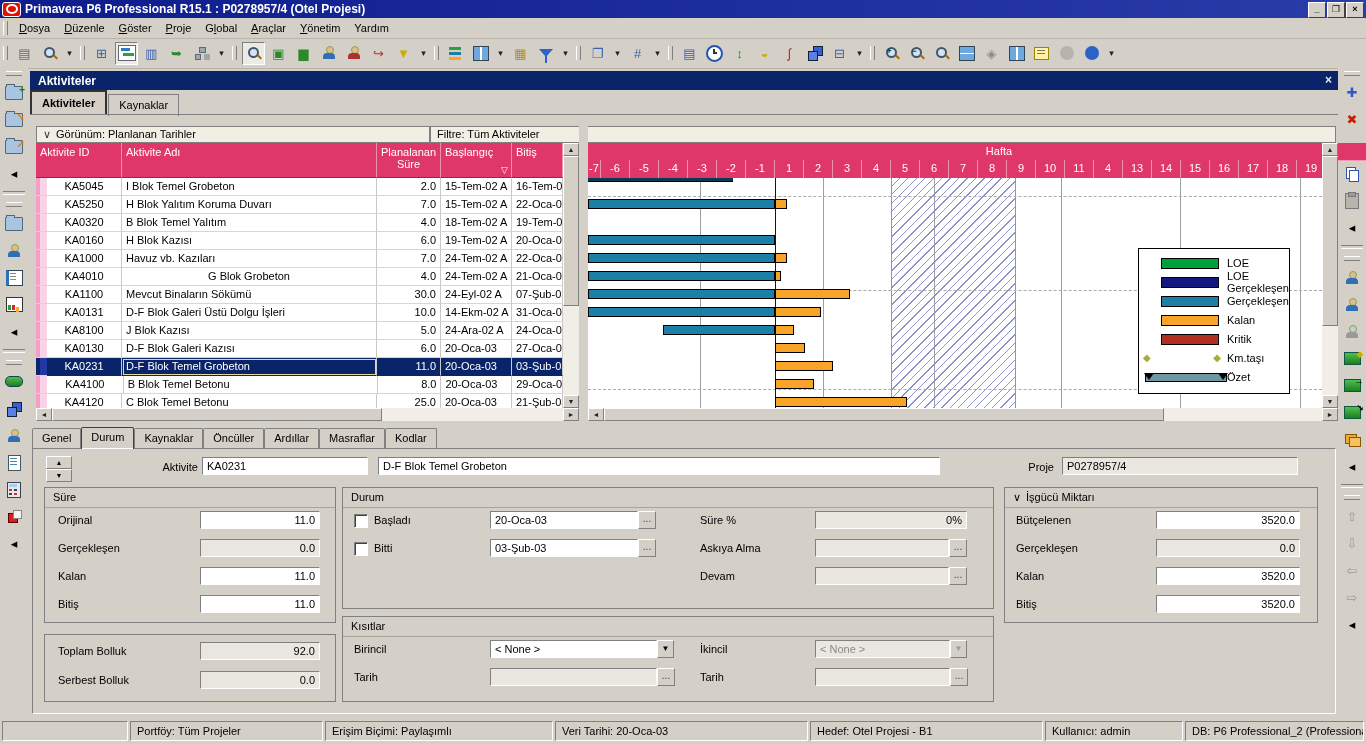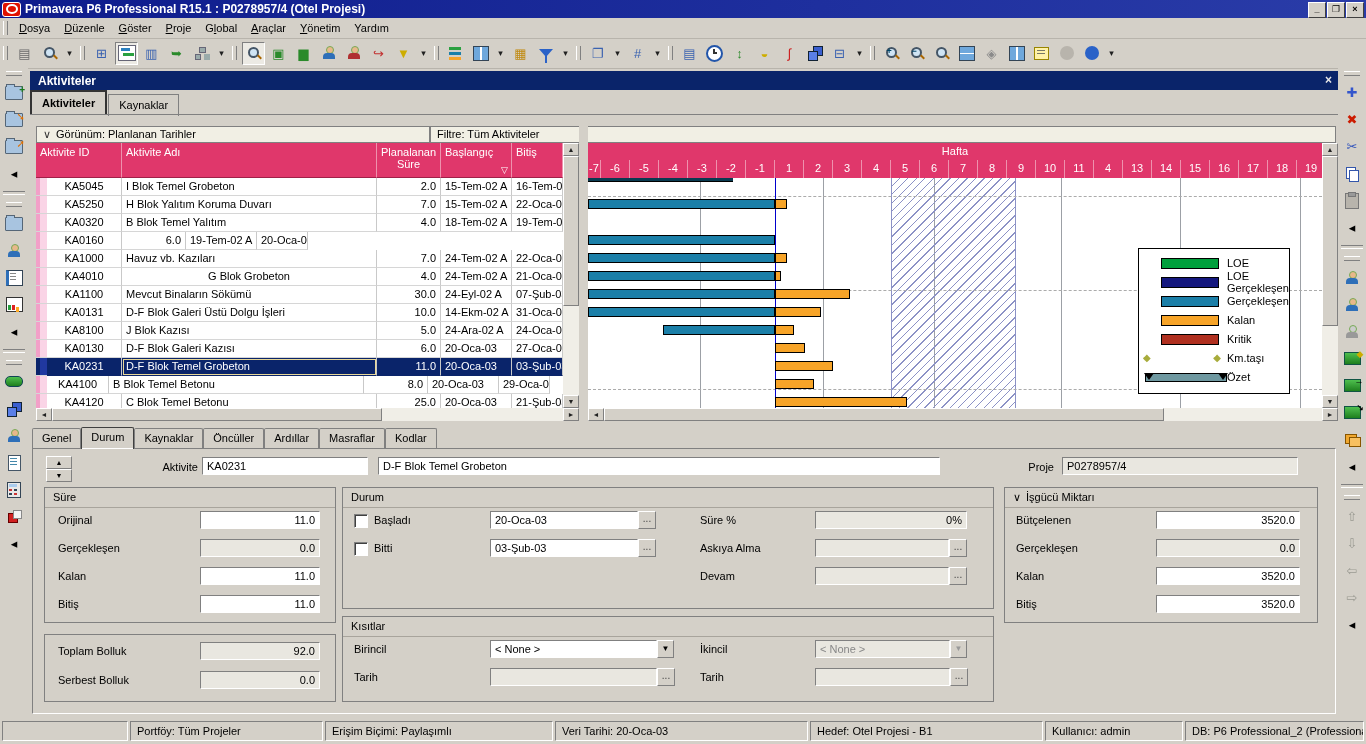--- a/index.html
+++ b/index.html
@@ -96,21 +96,21 @@
   
   #tablehdr{left:36px;top:143px;width:527px;height:35px;background:#E0376B;display:flex;color:#fff;}
   .hcell{border-right:1px solid rgba(255,255,255,.45);border-bottom:1px solid #A02048;box-sizing:border-box;padding:3px 4px;position:relative;}
   #tablerows{left:36px;top:178px;width:527px;height:230px;background:#fff;overflow:hidden;}
   .trow{height:18px;display:flex;box-sizing:border-box;background:#fff;}
   .tcell{box-sizing:border-box;border-right:1px solid #C9C9C9;border-bottom:1px solid #D6D6D6;height:18px;line-height:17px;padding:0 4px;overflow:hidden;white-space:nowrap;}
   .trow.sel .tcell{background:#0A246A;color:#fff;border-bottom-color:#0A246A;}
   .trow.sel .namecell{outline:1px solid #E8D898;outline-offset:-2px;}
   .strip{height:18px;box-sizing:border-box;border-bottom:1px solid #D6D6D6;}
   
-  #ganttscale1{left:588px;top:143px;width:734px;height:17px;background:#E0376B;color:#fff;text-align:center;line-height:17px;border-bottom:1px solid rgba(255,255,255,.5);overflow:hidden;}
+  #ganttscale1{left:588px;top:143px;width:734px;height:17px;background:#E0376B;color:#fff;text-align:center;line-height:17px;border-bottom:1px solid rgba(255,255,255,.5);overflow:hidden;padding-left:44px;}
   #ganttscale2{left:588px;top:160px;width:734px;height:18px;background:#E0376B;color:#fff;display:flex;overflow:hidden;}
   .wcell{border-right:1px solid rgba(255,255,255,.45);box-sizing:border-box;text-align:center;line-height:17px;flex:none;overflow:hidden;}
   #ganttrows{left:588px;top:178px;width:734px;height:230px;background:#fff;overflow:hidden;}
   .gline{position:absolute;top:0;bottom:0;width:1px;background:#9CA0A6;}
   .gdash{position:absolute;left:0;right:0;height:0;border-top:1px dashed #ABABAB;}
   #hatch{position:absolute;top:0;bottom:0;background:repeating-linear-gradient(135deg,rgba(255,255,255,0) 0 5px,#8C92C6 5px 6px);border-left:1px solid #8C92C6;border-right:1px solid #8C92C6;}
   #datadate{position:absolute;top:0;bottom:0;width:1px;background:#0000CC;}
   .grow{position:absolute;left:0;width:100%;height:18px;}
   .gbar{position:absolute;height:10px;top:3px;border:1px solid #000;box-sizing:border-box;}
   .gbar.gerceklesen{background:#1B7FA8;}
@@ -438,20 +438,21 @@
       <span class="tcell id-cell" style="width: 75px; text-align: center;">KA0320</span>
       <span class="tcell namecell" style="width: 255px; text-align: left;">B Blok Temel Yalıtım</span>
       <span class="tcell dur-cell" style="width: 64px; text-align: right;">4.0</span>
       <span class="tcell start-cell" style="width: 71px; text-align: left;">18-Tem-02 A</span>
       <span class="tcell finish-cell" style="width: 51px; text-align: left;">19-Tem-02</span>
     </div>
     <div class="trow">
       <span class="strip" style="width: 4px; background: rgb(242, 160, 200);"></span>
       <span class="strip" style="width: 7px; background: rgb(250, 212, 230);"></span>
       <span class="tcell id-cell" style="width: 75px; text-align: center;">KA0160</span>
+      <span class="tcell namecell" style="width: 255px; text-align: left;">H Blok Kazısı</span>
       <span class="tcell dur-cell" style="width: 64px; text-align: right;">6.0</span>
       <span class="tcell start-cell" style="width: 71px; text-align: left;">19-Tem-02 A</span>
       <span class="tcell finish-cell" style="width: 51px; text-align: left;">20-Oca-03</span>
     </div>
     <div class="trow">
       <span class="strip" style="width: 4px; background: rgb(242, 160, 200);"></span>
       <span class="strip" style="width: 7px; background: rgb(250, 212, 230);"></span>
       <span class="tcell id-cell" style="width: 75px; text-align: center;">KA1000</span>
       <span class="tcell namecell" style="width: 255px; text-align: left;">Havuz vb. Kazıları</span>
       <span class="tcell dur-cell" style="width: 64px; text-align: right;">7.0</span>
@@ -508,21 +509,21 @@
       <span class="strip" style="width: 7px; background: rgb(32, 56, 160);"></span>
       <span class="tcell id-cell" style="width: 75px; text-align: center;">KA0231</span>
       <span class="tcell namecell" style="width: 255px; text-align: left;">D-F Blok Temel Grobeton</span>
       <span class="tcell dur-cell" style="width: 64px; text-align: right;">11.0</span>
       <span class="tcell start-cell" style="width: 71px; text-align: left;">20-Oca-03</span>
       <span class="tcell finish-cell" style="width: 51px; text-align: left;">03-Şub-03</span>
     </div>
     <div class="trow">
       <span class="strip" style="width: 4px; background: rgb(242, 160, 200);"></span>
       <span class="strip" style="width: 7px; background: rgb(250, 212, 230);"></span>
-      <span class="tcell id-cell" style="width: 62px; text-align: center;">KA4100</span>
+      <span class="tcell id-cell" style="width: 77px; text-align: center;">KA4100</span>
       <span class="tcell namecell" style="width: 255px; text-align: left;">B Blok Temel Betonu</span>
       <span class="tcell dur-cell" style="width: 64px; text-align: right;">8.0</span>
       <span class="tcell start-cell" style="width: 71px; text-align: left;">20-Oca-03</span>
       <span class="tcell finish-cell" style="width: 51px; text-align: left;">29-Oca-03</span>
     </div>
     <div class="trow">
       <span class="strip" style="width: 4px; background: rgb(242, 160, 200);"></span>
       <span class="strip" style="width: 7px; background: rgb(250, 212, 230);"></span>
       <span class="tcell id-cell" style="width: 75px; text-align: center;">KA4120</span>
       <span class="tcell namecell" style="width: 255px; text-align: left;">C Blok Temel Betonu</span>

